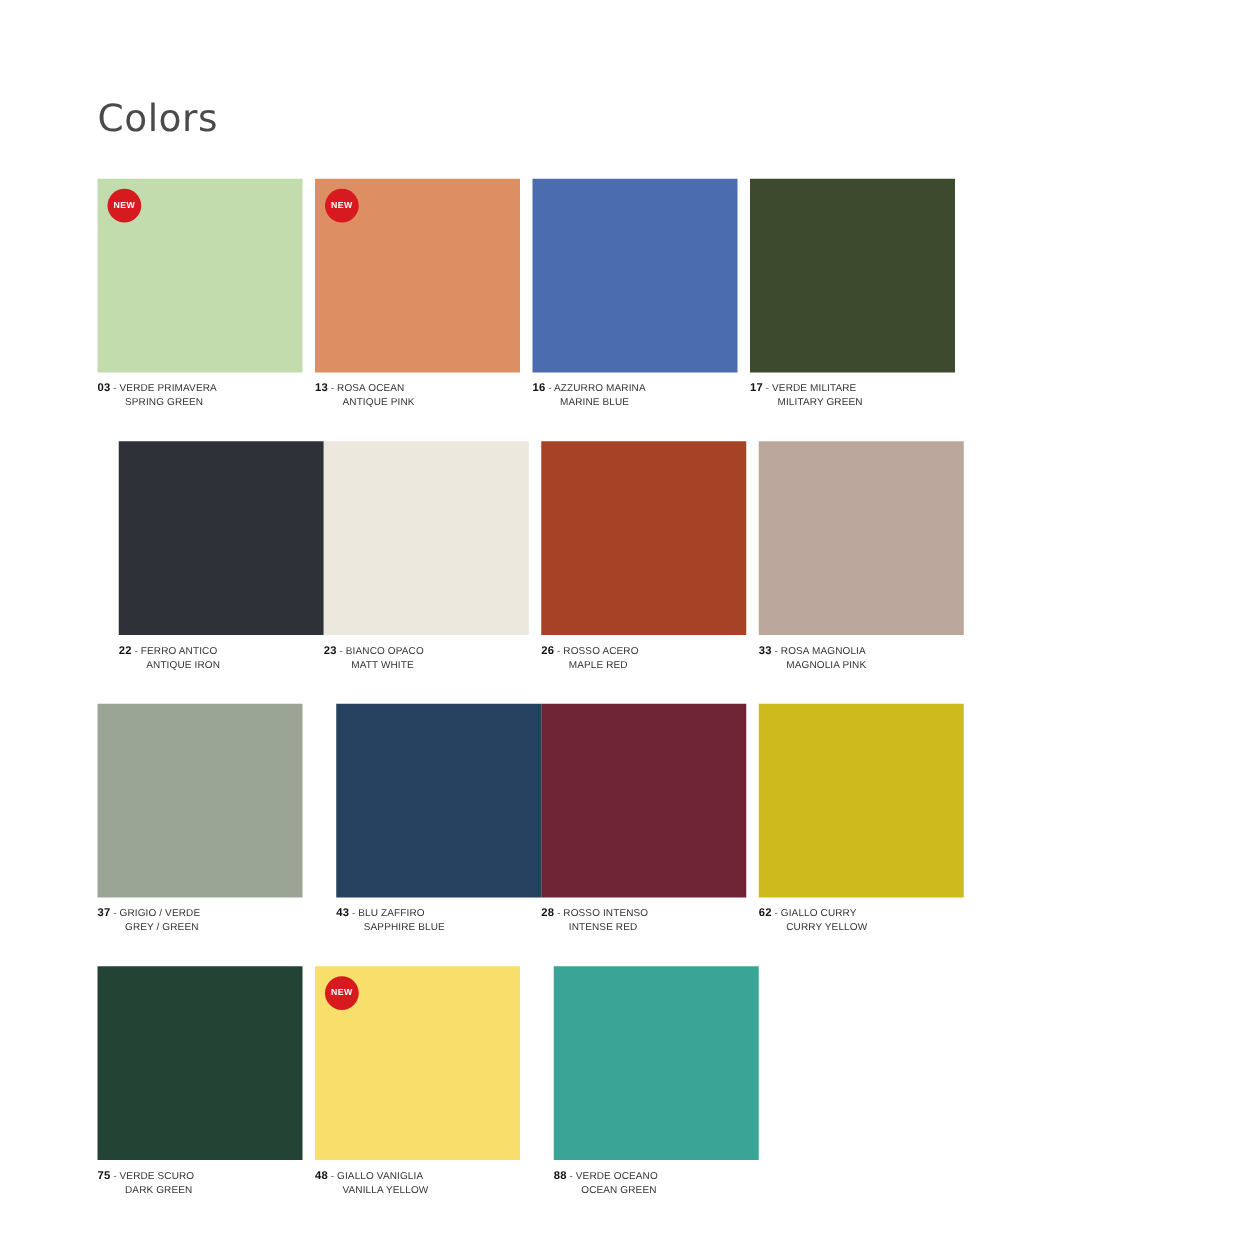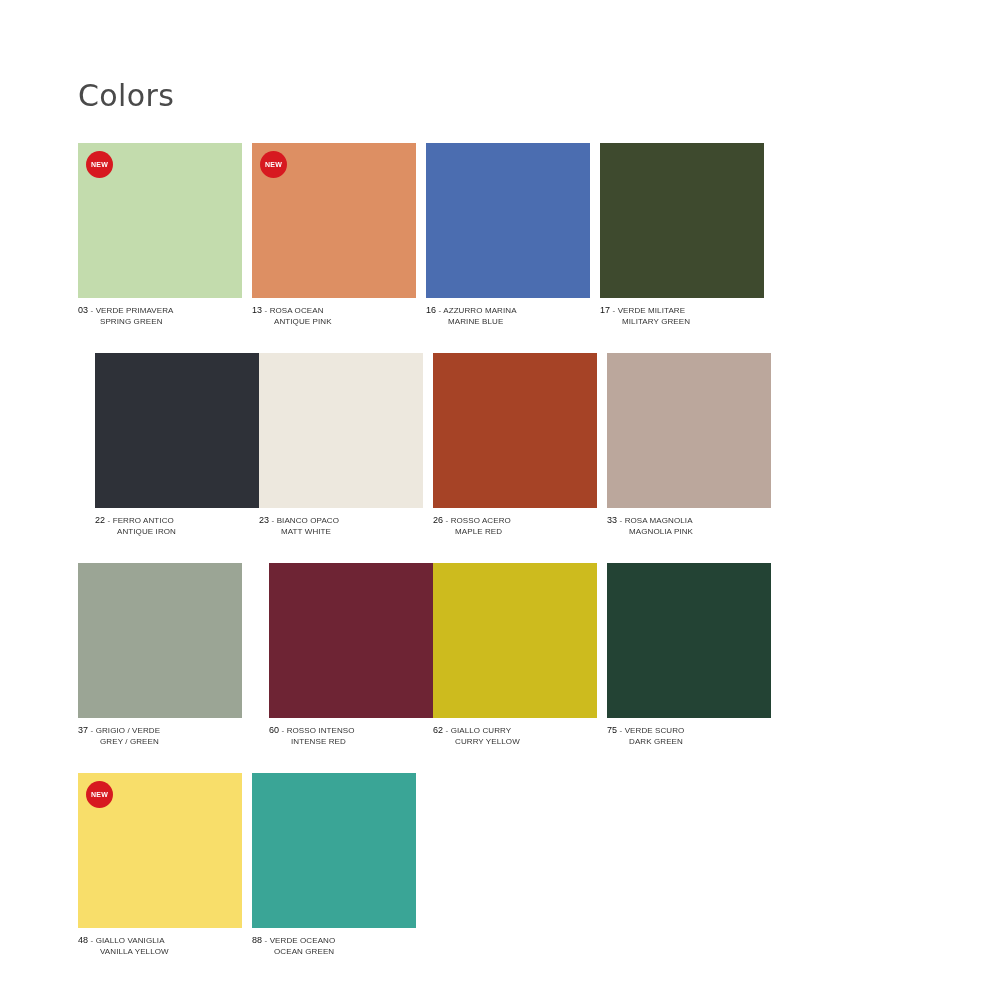--- a/index.html
+++ b/index.html
@@ -90,21 +90,21 @@
     line-height: 10.5px;
     white-space: nowrap;
   }
 
   .cap-line1 {
     font-size: 8px;
     color: #2b2b2b;
     letter-spacing: 0.1px;
   }
   .cap-code {
-    font-weight: 400;
+    font-weight: 700;
     font-size: 9px;
     color: #111111;
   }
   .cap-dash {
     color: #555555;
     font-size: 8px;
   }
   .cap-it {
     color: #333333;
   }
@@ -201,24 +201,33 @@
         <div class="chip-wrap">
           <div class="chip" style="background: rgb(155, 165, 149);"></div>
         </div>
         <div class="caption">
           <div class="cap-line1"><span class="cap-code">37</span> <span class="cap-dash">-</span> <span class="cap-it">GRIGIO / VERDE</span></div>
           <div class="cap-line2">GREY / GREEN</div>
         </div>
       </div>
       <div class="swatch-cell">
         <div class="chip-wrap">
+          <div class="chip" style="background: rgb(38, 65, 95);"></div>
+        </div>
+        <div class="caption">
+          <div class="cap-line1"><span class="cap-code">43</span> <span class="cap-dash">-</span> <span class="cap-it">BLU ZAFFIRO</span></div>
+          <div class="cap-line2">SAPPHIRE BLUE</div>
+        </div>
+      </div>
+      <div class="swatch-cell">
+        <div class="chip-wrap">
           <div class="chip" style="background: rgb(110, 36, 52);"></div>
         </div>
         <div class="caption">
-          <div class="cap-line1"><span class="cap-code">60</span> <span class="cap-dash">-</span> <span class="cap-it">ROSSO INTENSO</span></div>
+          <div class="cap-line1"><span class="cap-code">28</span> <span class="cap-dash">-</span> <span class="cap-it">ROSSO INTENSO</span></div>
           <div class="cap-line2">INTENSE RED</div>
         </div>
       </div>
       <div class="swatch-cell">
         <div class="chip-wrap">
           <div class="chip" style="background: rgb(205, 187, 30);"></div>
         </div>
         <div class="caption">
           <div class="cap-line1"><span class="cap-code">62</span> <span class="cap-dash">-</span> <span class="cap-it">GIALLO CURRY</span></div>
           <div class="cap-line2">CURRY YELLOW</div>

